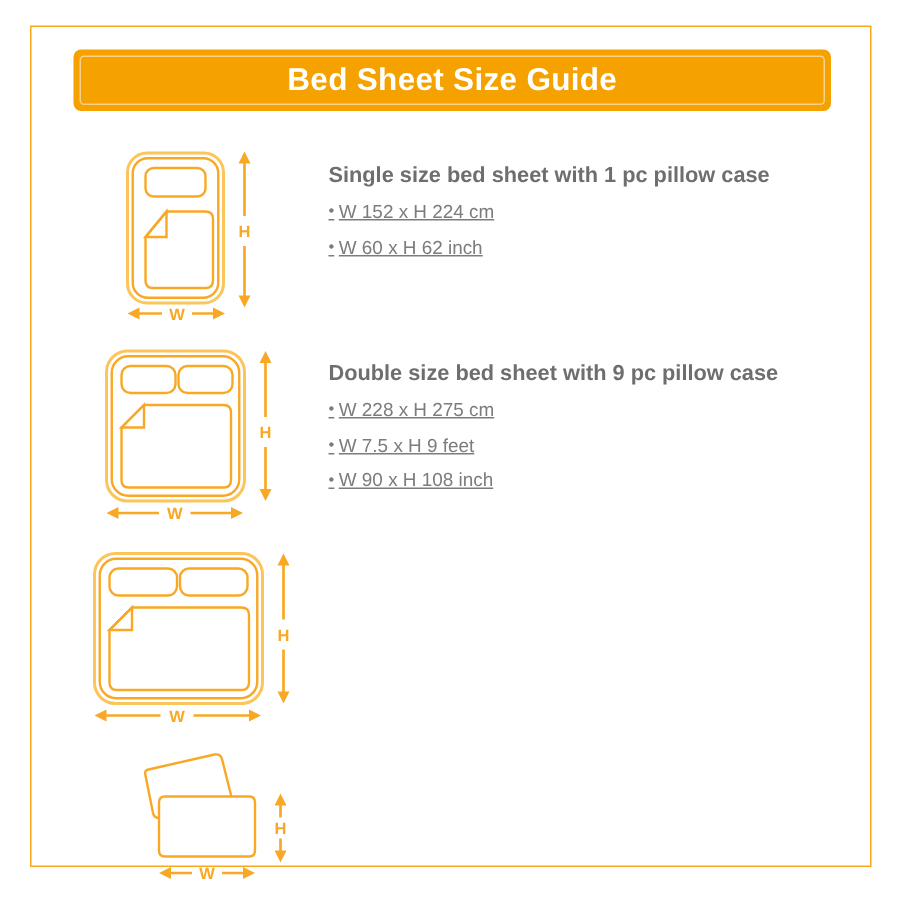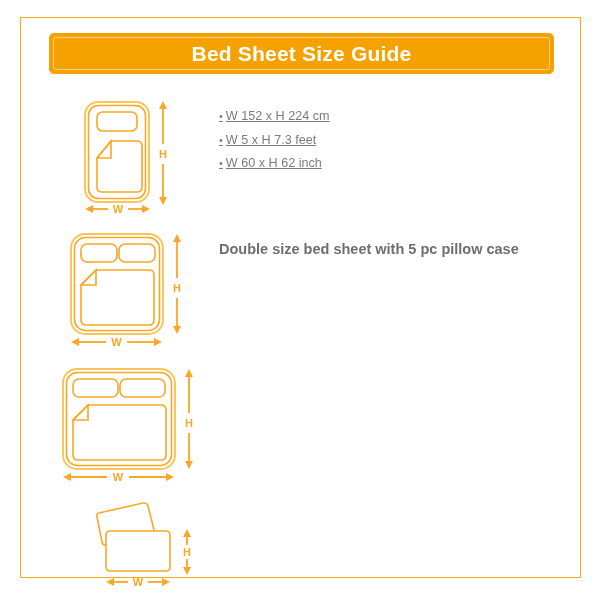--- a/index.html
+++ b/index.html
@@ -147,23 +147,23 @@
         <g>
           <line x1="41" y1="113" x2="59" y2="113" stroke="#F9A825" stroke-width="1.8"></line>
           <line x1="79" y1="113" x2="96" y2="113" stroke="#F9A825" stroke-width="1.8"></line>
           <path d="M 36 113 L 44 109 L 44 117 Z" fill="#F9A825"></path>
           <path d="M 101 113 L 93 109 L 93 117 Z" fill="#F9A825"></path>
           <text x="69" y="117" text-anchor="middle" font-family="Liberation Sans, sans-serif" font-size="11" font-weight="bold" fill="#F9A825">W</text>
         </g>
       </svg>
     </div>
     <div class="text-cell">
+      <p class="item-title">Single size bed sheet with 1 pc pillow case</p>
       <ul class="spec-list">
         <li><span class="bullet">•</span><span>W 152 x H 224 cm</span></li>
-        <li><span class="bullet">•</span><span>W 5 x H 7.3 feet</span></li>
         <li><span class="bullet">•</span><span>W 60 x H 62 inch</span></li>
       </ul>
     </div>
   </div>
 
   <div class="section" id="section-1">
     <div class="diagram-cell">
       <svg width="160" height="122" viewBox="0 0 160 122">
         <rect x="22" y="6" width="92" height="100" rx="14" ry="14" fill="none" stroke="#FBC55C" stroke-width="2"></rect>
         <rect x="25.5" y="9.5" width="85" height="93" rx="11" ry="11" fill="none" stroke="#F9A825" stroke-width="1.6"></rect>
@@ -185,21 +185,26 @@
         <g>
           <line x1="27" y1="114" x2="57" y2="114" stroke="#F9A825" stroke-width="1.8"></line>
           <line x1="78" y1="114" x2="108" y2="114" stroke="#F9A825" stroke-width="1.8"></line>
           <path d="M 22 114 L 30 110 L 30 118 Z" fill="#F9A825"></path>
           <path d="M 113 114 L 105 110 L 105 118 Z" fill="#F9A825"></path>
           <text x="67.5" y="118" text-anchor="middle" font-family="Liberation Sans, sans-serif" font-size="11" font-weight="bold" fill="#F9A825">W</text>
         </g>
       </svg>
     </div>
     <div class="text-cell">
-      <p class="item-title">Double size bed sheet with 5 pc pillow case</p>
+      <p class="item-title">Double size bed sheet with 9 pc pillow case</p>
+      <ul class="spec-list">
+        <li><span class="bullet">•</span><span>W 228 x H 275 cm</span></li>
+        <li><span class="bullet">•</span><span>W 7.5 x H 9 feet</span></li>
+        <li><span class="bullet">•</span><span>W 90 x H 108 inch</span></li>
+      </ul>
     </div>
   </div>
 
   <div class="section" id="section-2">
     <div class="diagram-cell">
       <svg width="160" height="122" viewBox="0 0 160 122">
         <rect x="14" y="6" width="112" height="100" rx="14" ry="14" fill="none" stroke="#FBC55C" stroke-width="2"></rect>
         <rect x="17.5" y="9.5" width="105" height="93" rx="11" ry="11" fill="none" stroke="#F9A825" stroke-width="1.6"></rect>
 
         <rect x="24" y="16" width="45" height="18" rx="6" ry="6" fill="none" stroke="#F9A825" stroke-width="1.6"></rect>

